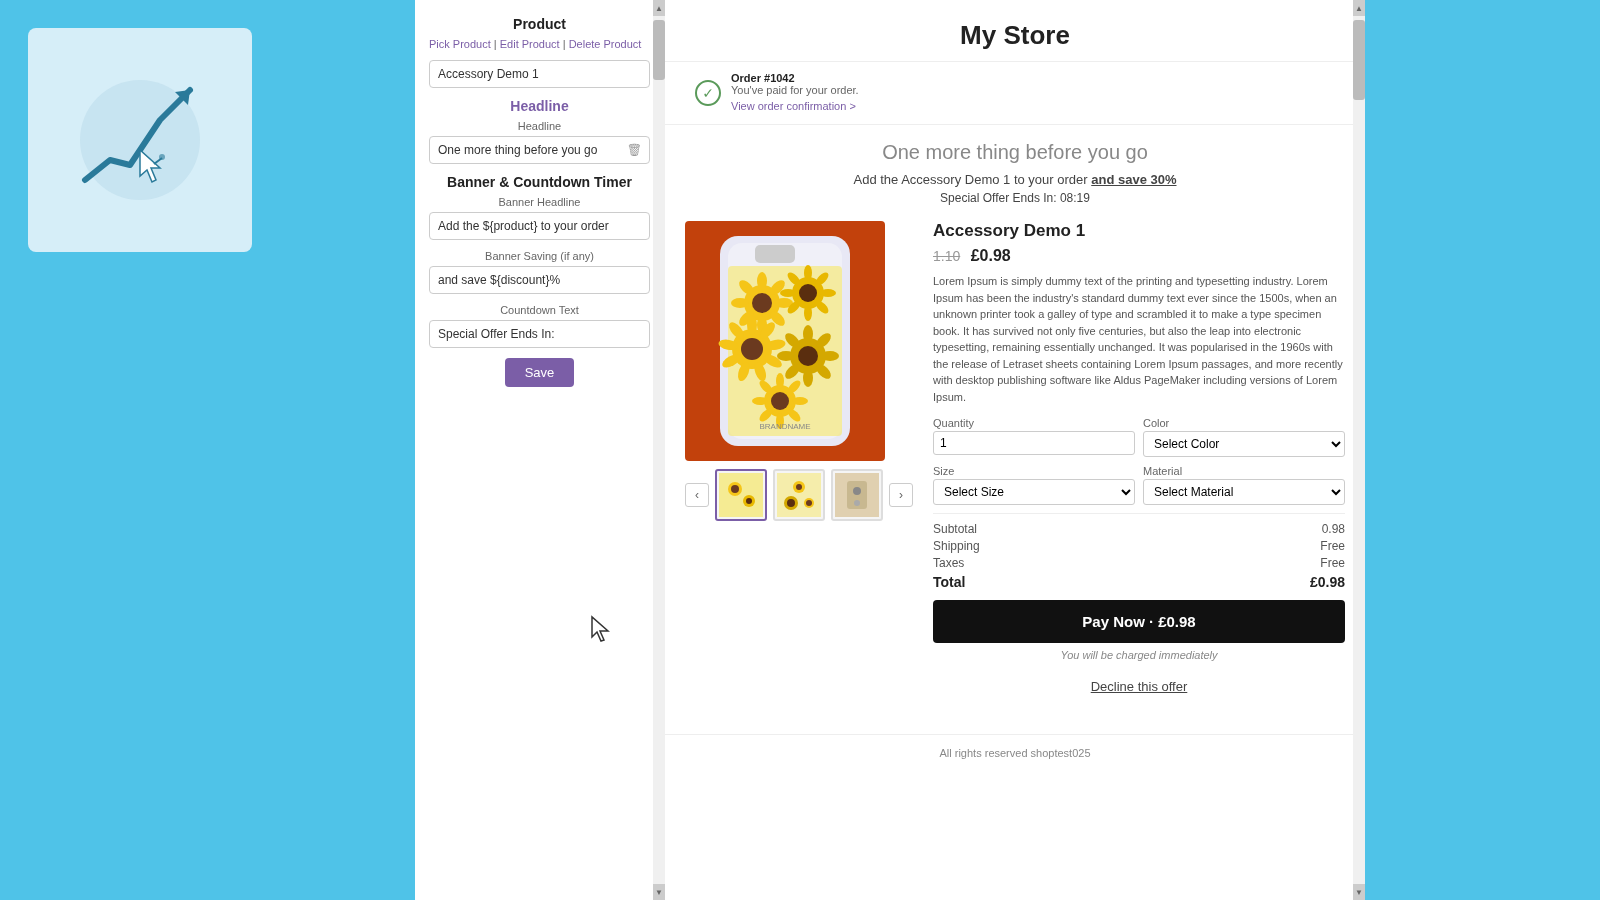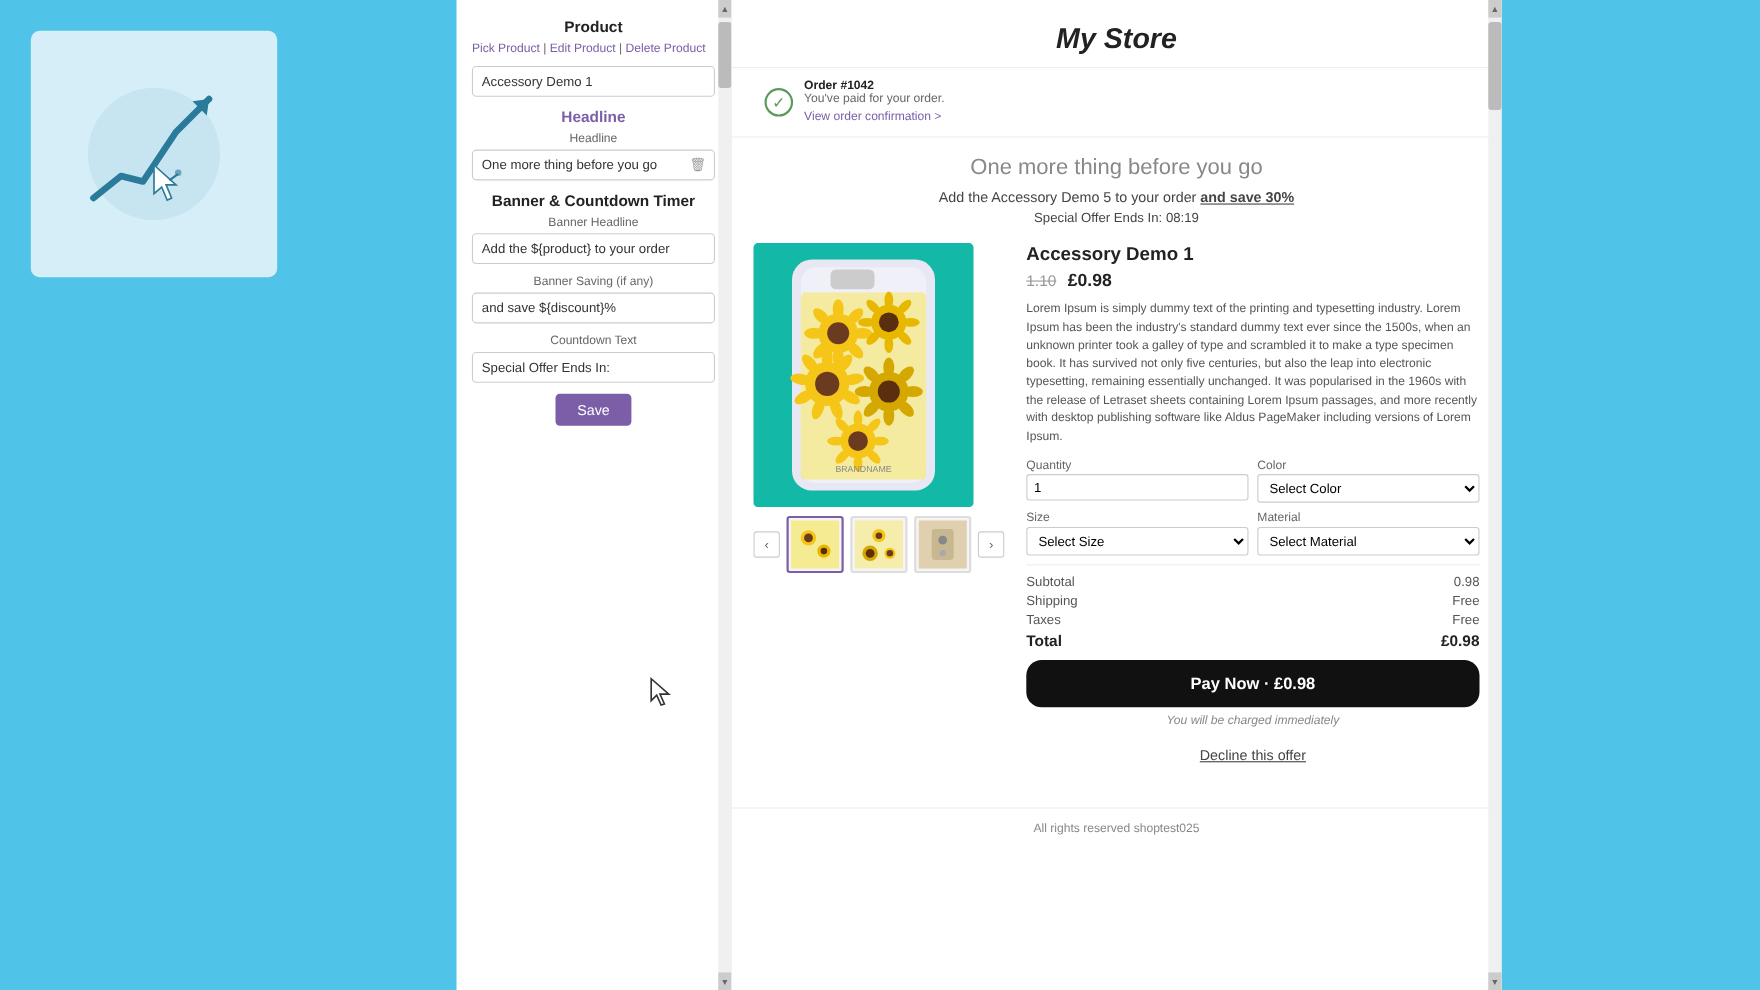--- a/index.html
+++ b/index.html
@@ -142,21 +142,20 @@
     }
     .preview-panel::-webkit-scrollbar { width: 6px; }
     .preview-panel::-webkit-scrollbar-thumb { background: #ccc; border-radius: 3px; }
 
     .store-header {
       text-align: center;
       padding: 20px 0 10px;
       font-size: 26px;
       font-weight: bold;
       color: #222;
-      font-style: italic;
     }
 
     .order-confirmation-bar {
       display: flex;
       align-items: center;
       padding: 10px 30px;
       gap: 10px;
       border-top: 1px solid #eee;
       border-bottom: 1px solid #eee;
       margin-bottom: 16px;
@@ -210,21 +209,21 @@
       gap: 20px;
       padding: 0 20px 20px;
     }
 
     .product-images {
       flex: 0 0 200px;
     }
     .main-image {
       width: 200px;
       height: 240px;
-      background: #14b8a6;
+      background: #c2410c;
       border-radius: 4px;
       display: flex;
       align-items: center;
       justify-content: center;
       margin-bottom: 8px;
       overflow: hidden;
     }
     .thumbnail-row {
       display: flex;
       align-items: center;
@@ -325,21 +324,21 @@
       font-weight: bold;
       color: #222;
       margin-top: 4px;
     }
 
     .pay-btn {
       width: 100%;
       background: #111;
       color: #fff;
       border: none;
-      border-radius: 14px;
+      border-radius: 4px;
       padding: 13px;
       font-size: 15px;
       font-weight: bold;
       cursor: pointer;
       margin-bottom: 6px;
     }
     .charged-text {
       font-size: 11px;
       color: #888;
       text-align: center;
@@ -445,21 +444,21 @@
       <div class="order-text">
         <strong>Order #1042</strong>
       </div>
       <div class="order-text">You've paid for your order.</div>
       <a class="order-link">View order confirmation &gt;</a>
     </div>
   </div>
 
   <div class="upsell-heading">One more thing before you go</div>
   <div class="upsell-subtext">
-    <span>Add the Accessory Demo 5 to your order</span> <strong>and save 30%</strong>
+    <span>Add the Accessory Demo 1 to your order</span> <strong>and save 30%</strong>
   </div>
   <div class="offer-timer">Special Offer Ends In: 08:19</div>
 
   <div class="product-section">
 
     <div class="product-images">
       <div class="main-image">
 
         <svg width="170" height="220" viewBox="0 0 170 220">
 

